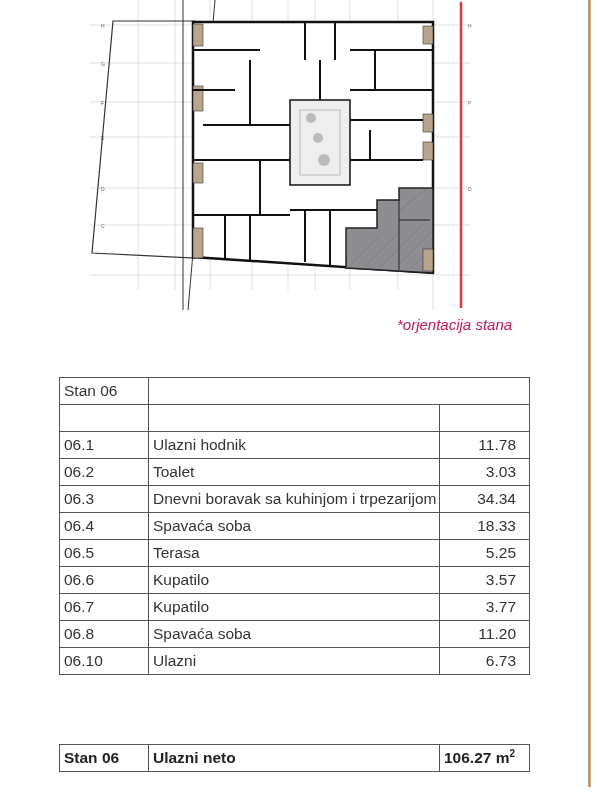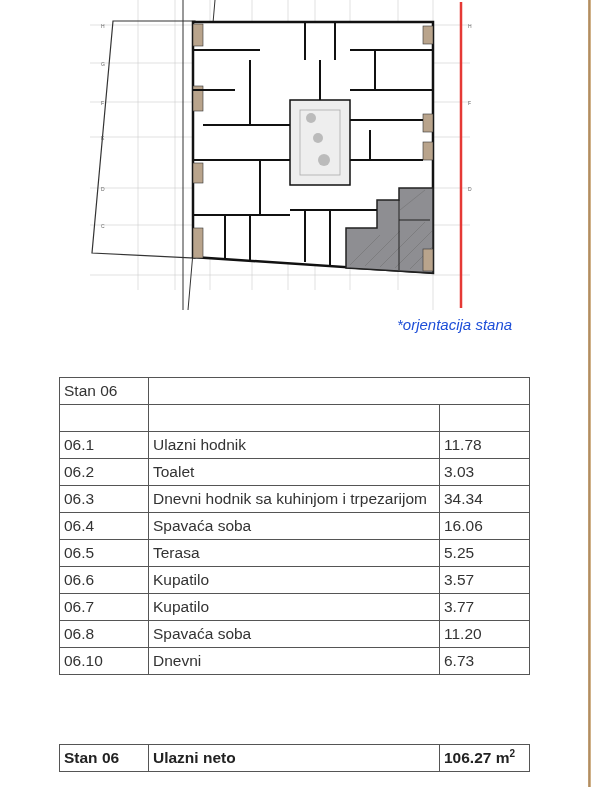--- a/index.html
+++ b/index.html
@@ -2,26 +2,26 @@
 <html><head>
 <meta charset="utf-8">
 <style>
   html, body { margin:0; padding:0; background:#ffffff; }
   body { width:600px; height:800px; position:relative; overflow:hidden;
          font-family:"Liberation Sans", sans-serif; color:#222; }
   .plan { position:absolute; left:0; top:0; width:600px; height:320px; }
   .gold-line { position:absolute; left:588px; top:0; width:3px; height:787px;
                background:linear-gradient(to right,#c9a77c,#b08d63,#e0c49c); }
   .caption { position:absolute; left:397px; top:316px; font-size:15px; font-style:italic;
-             color:#1d4ed8; letter-spacing:0; }
+             color:#be185d; letter-spacing:0; }
   table.rooms { position:absolute; left:59px; top:377px; border-collapse:collapse;
                 width:470px; table-layout:fixed; }
   table.rooms td { border:1.5px solid #555; height:26px; padding:0 4px; font-size:15.5px;
                    color:#333; white-space:nowrap; overflow:visible; }
-  table.rooms td.num { text-align:left; padding-right:13px; }
+  table.rooms td.num { text-align:right; padding-right:13px; }
   table.total { position:absolute; left:59px; top:744px; border-collapse:collapse;
                 width:470px; table-layout:fixed; }
   table.total td { border:1.5px solid #555; height:26px; padding:0 4px; font-size:15.5px;
                    font-weight:bold; color:#222; white-space:nowrap; }
   sup { font-size:10px; }
 </style>
 </head>
 <body>
 
 <svg class="plan" viewBox="0 0 600 320" xmlns="http://www.w3.org/2000/svg">
@@ -144,27 +144,27 @@
         <td>Ulazni hodnik</td>
         <td class="num">11.78</td>
       </tr>
   <tr>
         <td>06.2</td>
         <td>Toalet</td>
         <td class="num">3.03</td>
       </tr>
   <tr>
         <td>06.3</td>
-        <td>Dnevni hodnik sa kuhinjom i trpezarijom</td>
+        <td>Dnevni boravak sa kuhinjom i trpezarijom</td>
         <td class="num">34.34</td>
       </tr>
   <tr>
         <td>06.4</td>
         <td>Spavaća soba</td>
-        <td class="num">16.06</td>
+        <td class="num">18.33</td>
       </tr>
   <tr>
         <td>06.5</td>
         <td>Terasa</td>
         <td class="num">5.25</td>
       </tr>
   <tr>
         <td>06.6</td>
         <td>Kupatilo</td>
         <td class="num">3.57</td>
@@ -174,21 +174,21 @@
         <td>Kupatilo</td>
         <td class="num">3.77</td>
       </tr>
   <tr>
         <td>06.8</td>
         <td>Spavaća soba</td>
         <td class="num">11.20</td>
       </tr>
   <tr>
         <td>06.10</td>
-        <td>Dnevni</td>
+        <td>Ulazni</td>
         <td class="num">6.73</td>
       </tr>
 </tbody>
   </table>
 
 <table class="total">
   <colgroup>
       <col style="width:89px">
       <col style="width:291px">
       <col style="width:90px">

